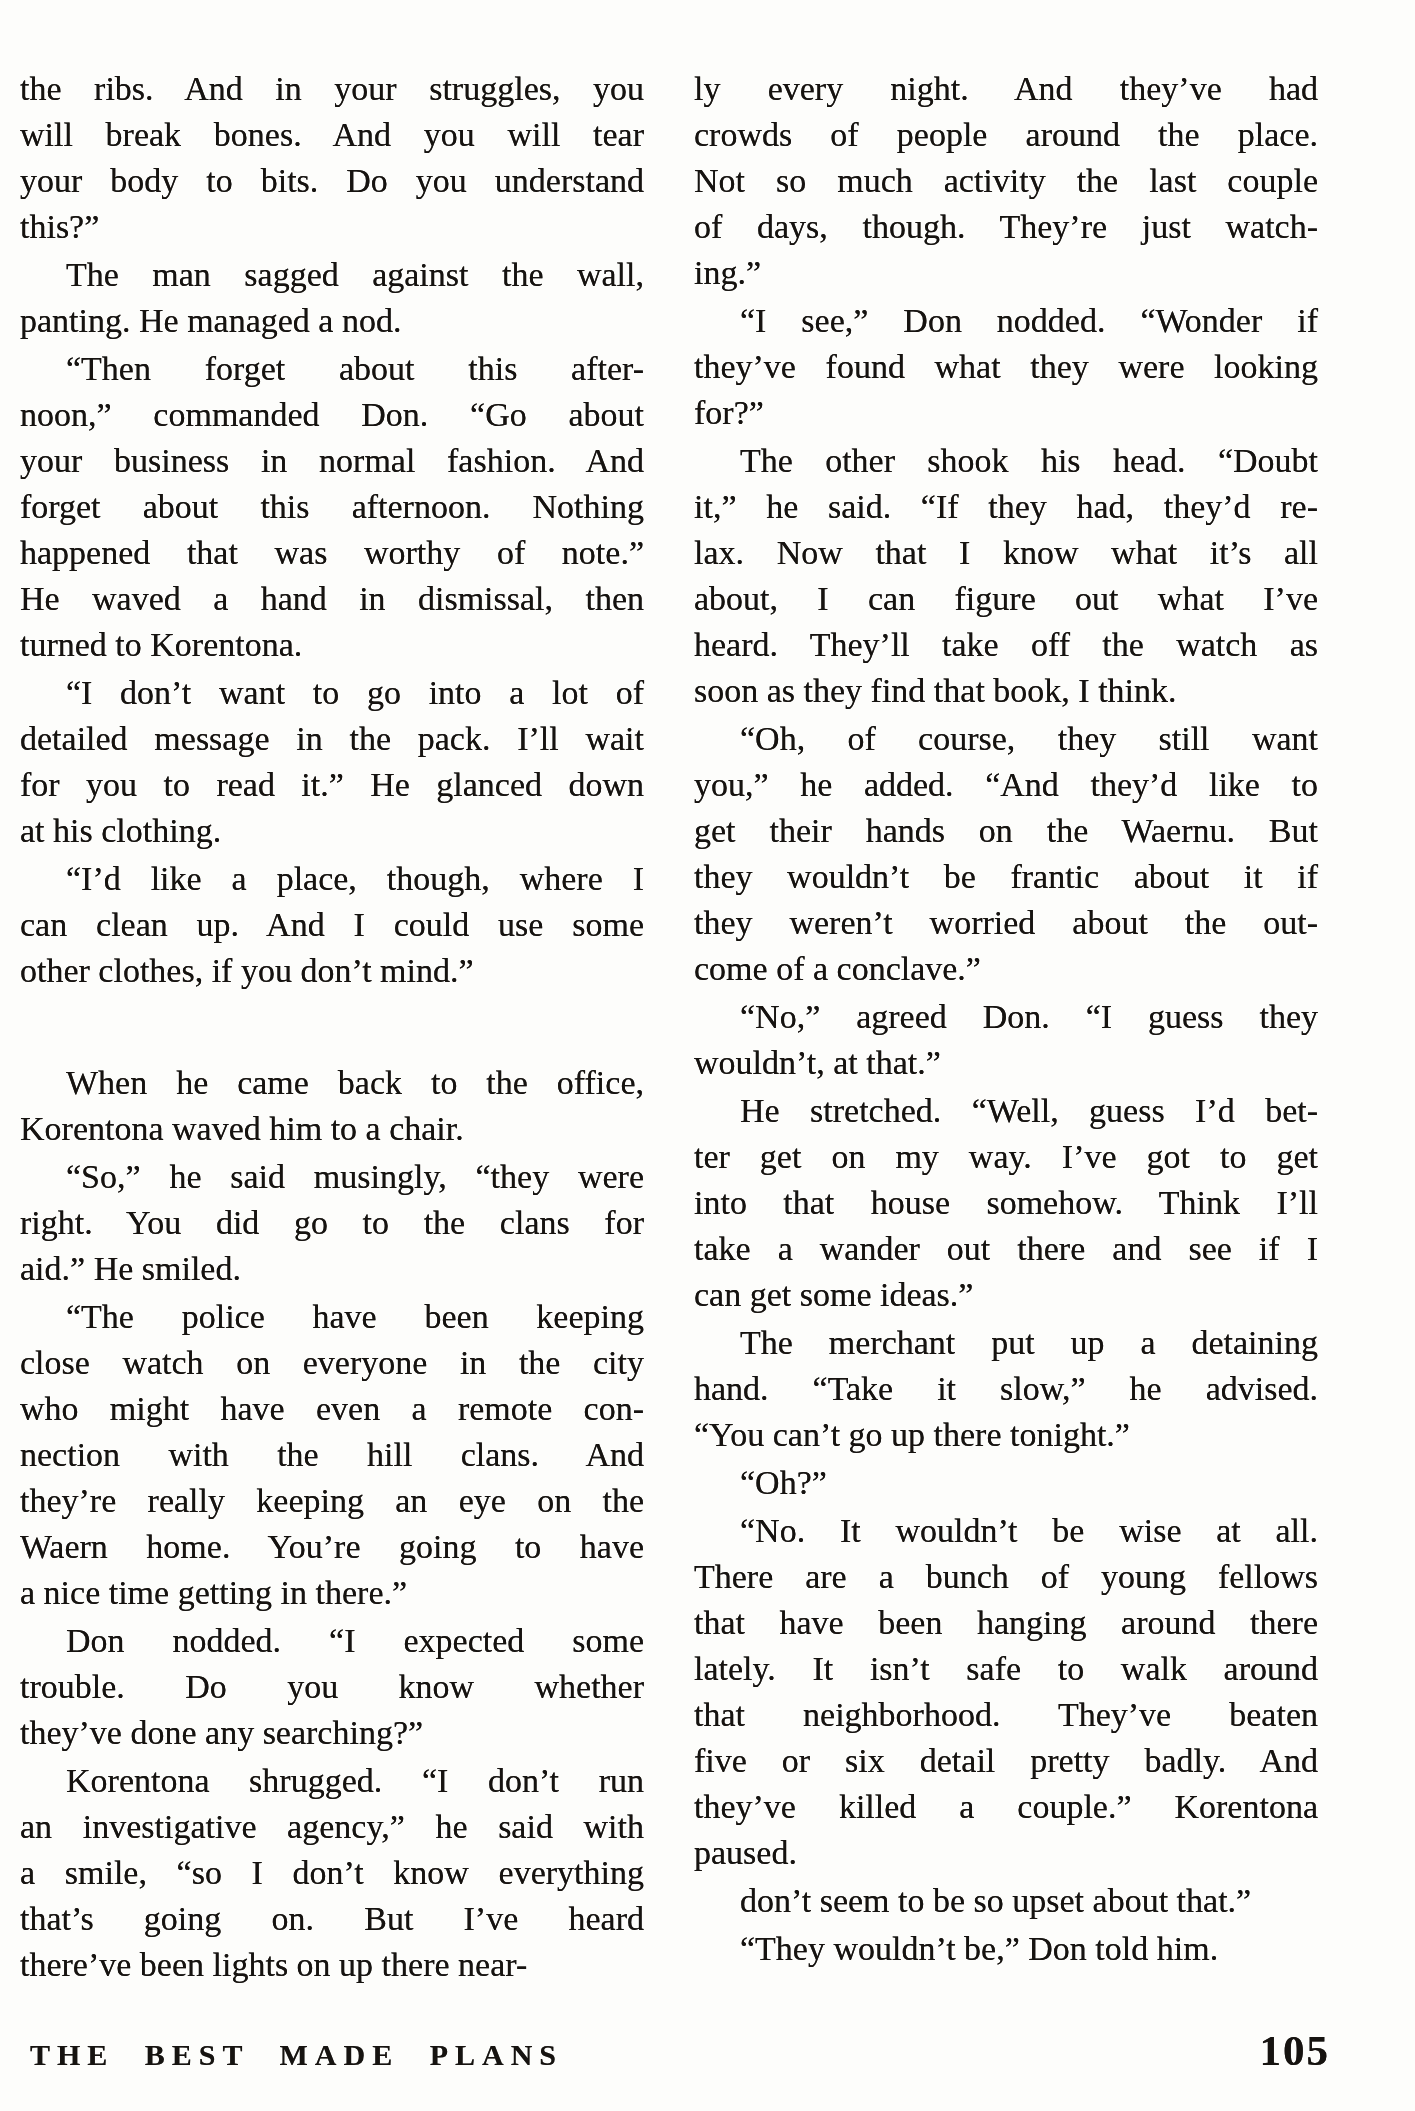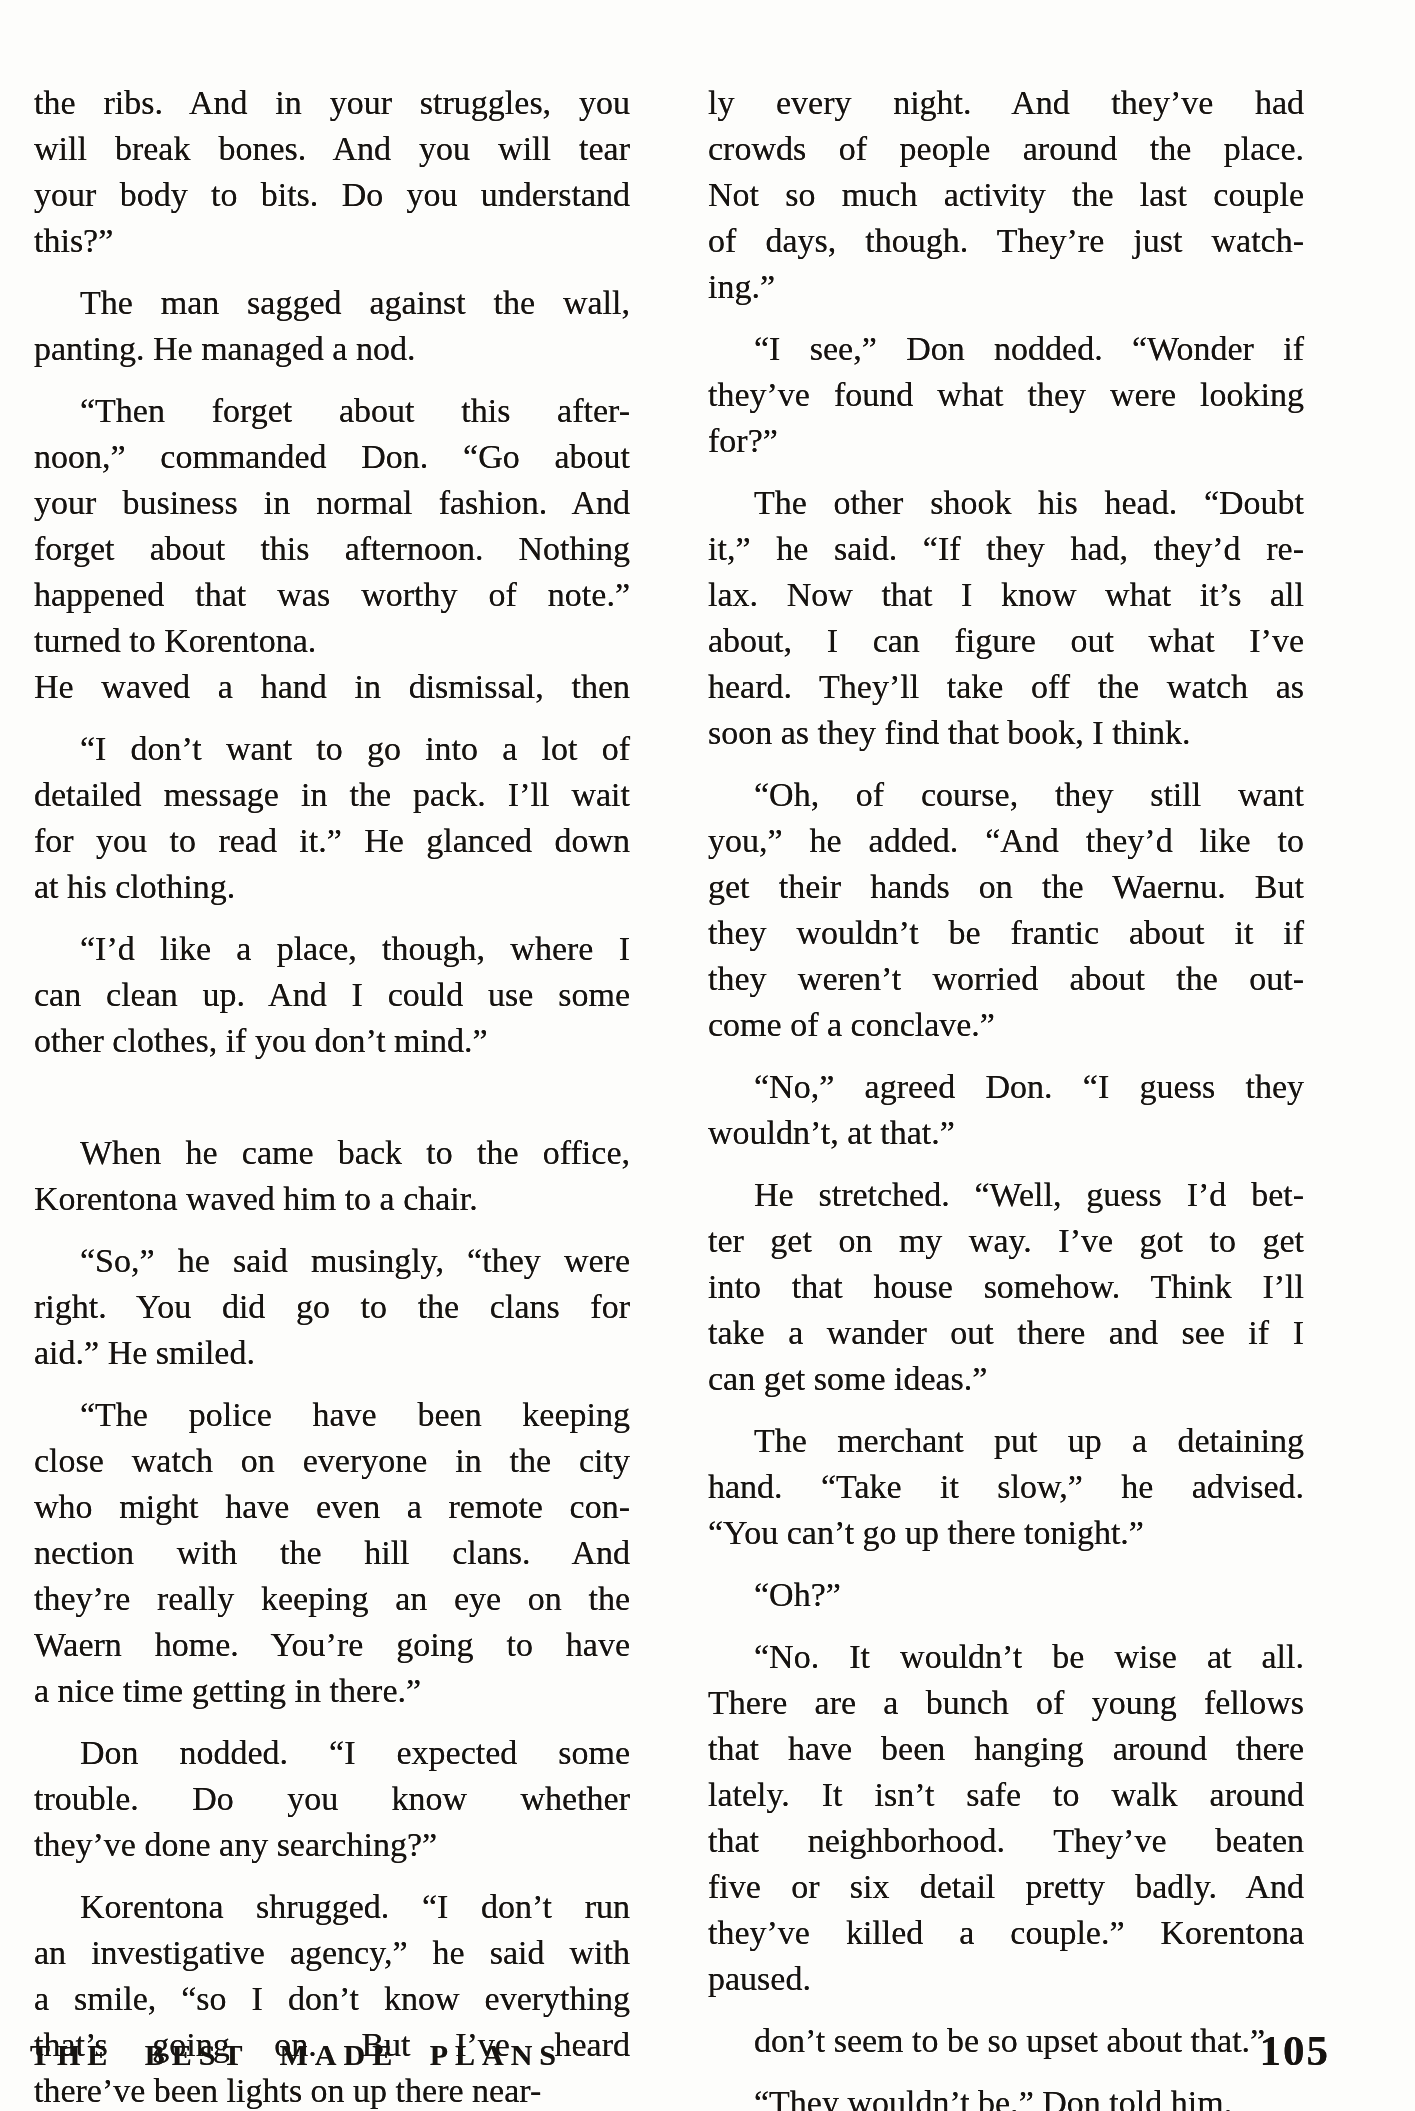--- a/index.html
+++ b/index.html
@@ -21,21 +21,21 @@
     left: 18px;
     top: 64px;
     display: flex;
     gap: 46px;
   }
   .column {
     width: 628px;
     font-size: 34px;
     line-height: 46px;
   }
-  .para { margin: 16px; }
+  .para { margin: 2px; }
   .para.section-break { margin-top: 66px; }
   .line {
     text-align: justify;
     text-align-last: justify;
   }
   .line.last {
     text-align: left;
     text-align-last: left;
   }
   .para.indent .line:first-child {
@@ -77,22 +77,22 @@
       <div class="para indent">
         <div class="line">The man sagged against the wall,</div>
         <div class="line last">panting. He managed a nod.</div>
       </div>
       <div class="para indent">
         <div class="line">“Then forget about this after-</div>
         <div class="line">noon,” commanded Don. “Go about</div>
         <div class="line">your business in normal fashion. And</div>
         <div class="line">forget about this afternoon. Nothing</div>
         <div class="line">happened that was worthy of note.”</div>
+        <div class="line">He waved a hand in dismissal, then</div>
         <div class="line last">turned to Korentona.</div>
-        <div class="line">He waved a hand in dismissal, then</div>
       </div>
       <div class="para indent">
         <div class="line">“I don’t want to go into a lot of</div>
         <div class="line">detailed message in the pack. I’ll wait</div>
         <div class="line">for you to read it.” He glanced down</div>
         <div class="line last">at his clothing.</div>
       </div>
       <div class="para indent">
         <div class="line">“I’d like a place, though, where I</div>
         <div class="line">can clean up. And I could use some</div>

